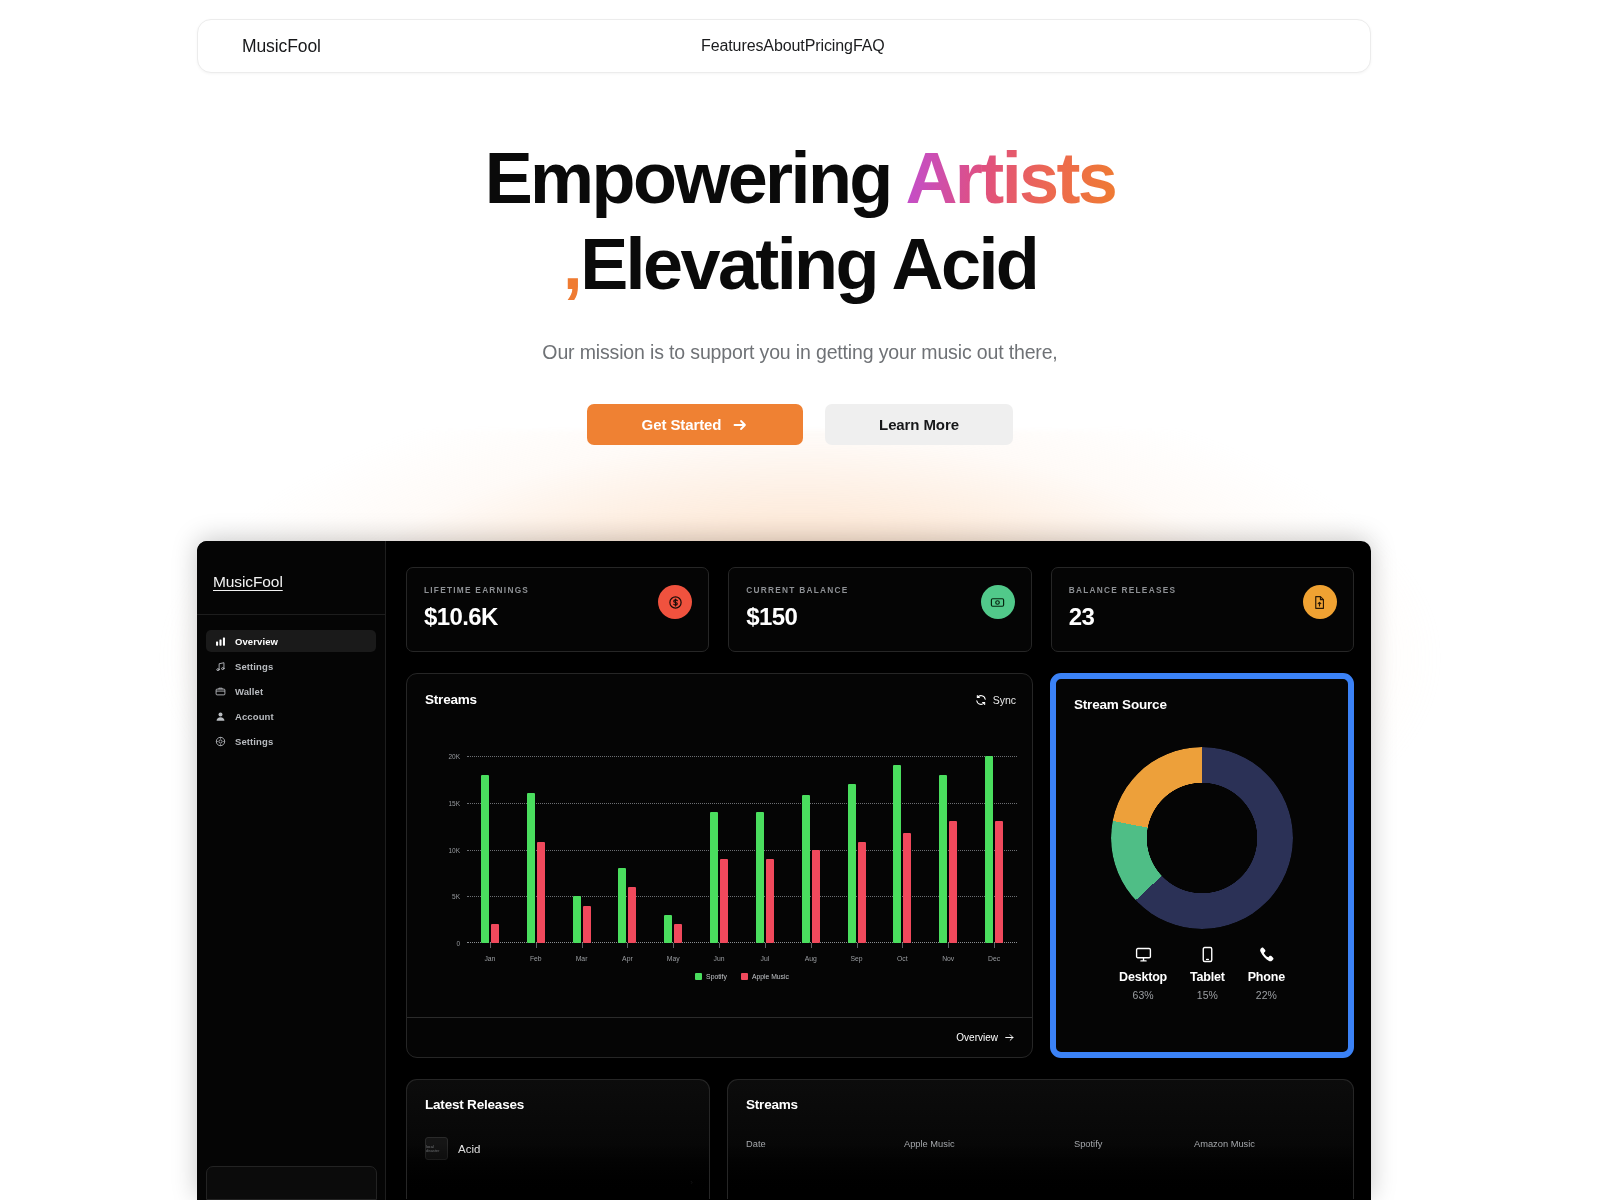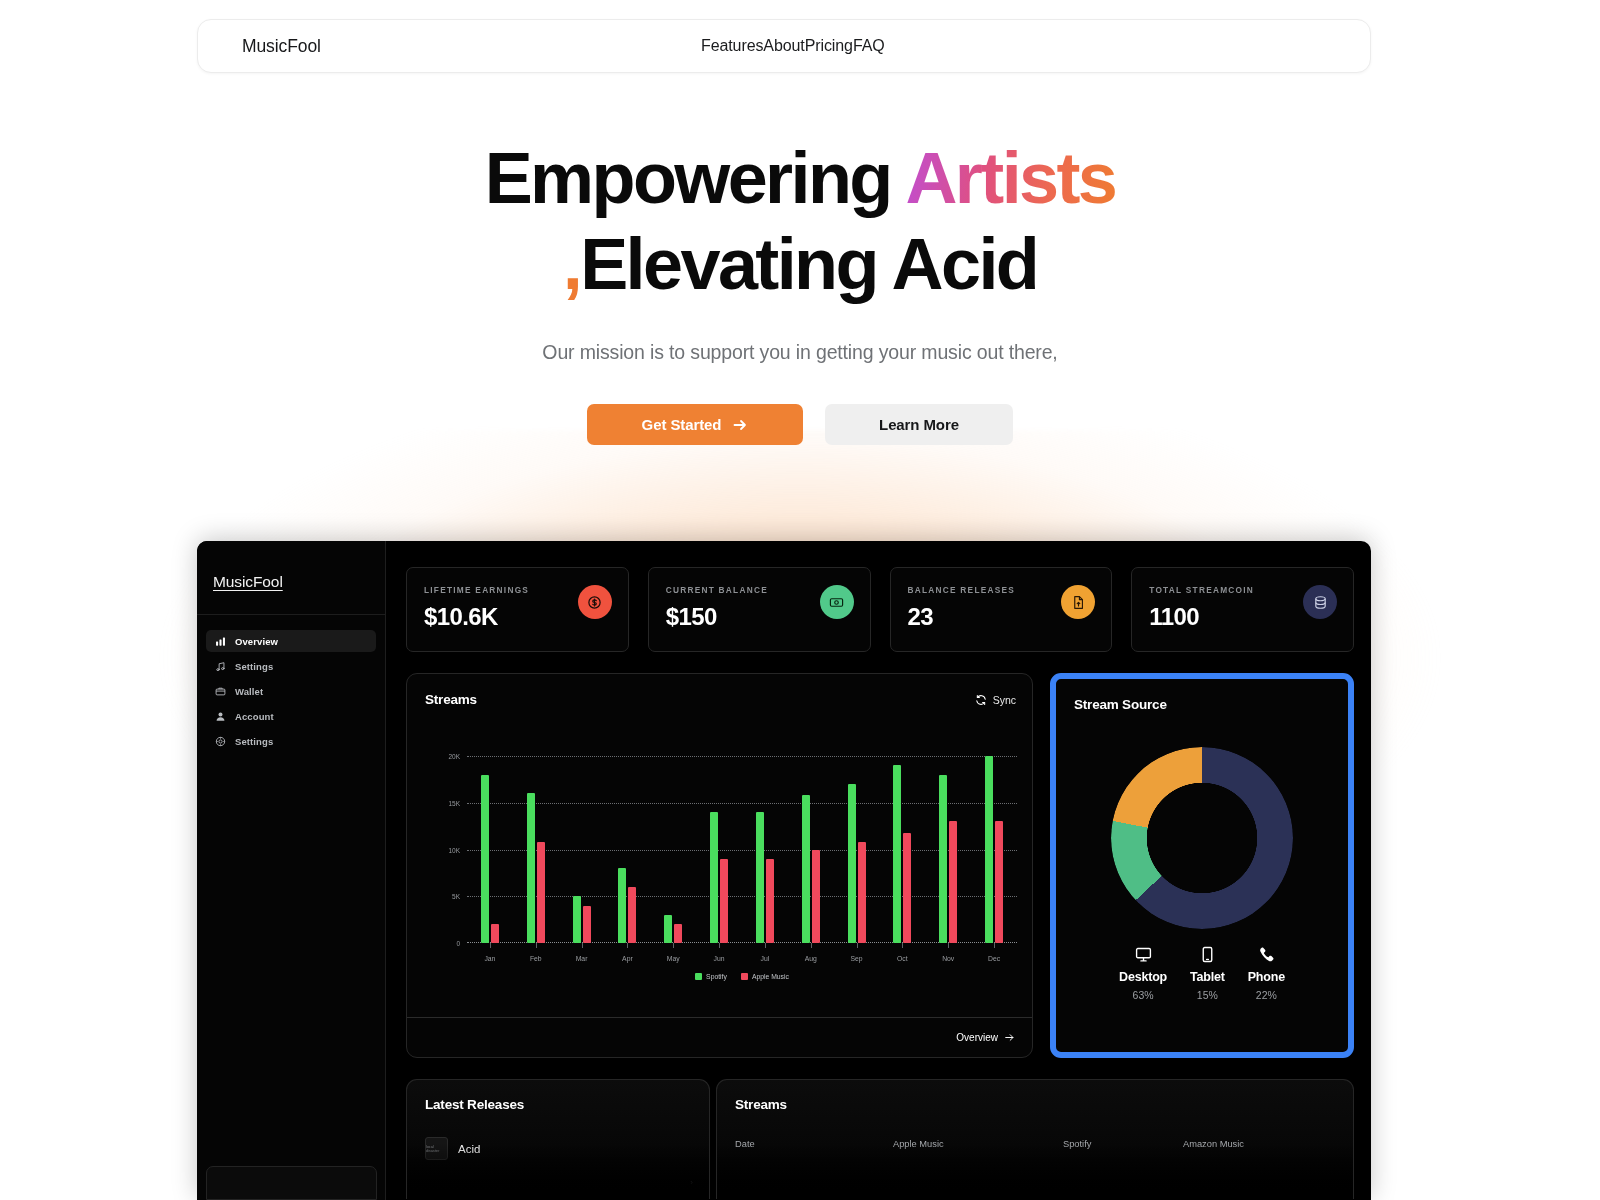--- a/index.html
+++ b/index.html
@@ -204,21 +204,21 @@
   .dev-row {
     position: absolute; left: 0; right: 0; top: 267px;
     display: flex; justify-content: center; gap: 23px;
   }
   .dev { display: flex; flex-direction: column; align-items: center; gap: 7px; }
   .dev .dic { width: 17px; height: 17px; display: block; }
   .dev .dnm { font-size: 12.5px; font-weight: 700; color: #ffffff; letter-spacing: -0.2px; }
   .dev .dpc { font-size: 10.5px; color: #9b9ea2; margin-top: -2px; }
 
   
-  .row3 { display: flex; gap: 6px; margin-top: 21px; }
+  .row3 { display: flex; gap: 17px; margin-top: 21px; }
   .card-latest {
     width: 304px; height: 120px;
     background: linear-gradient(180deg, #0c0c0c 0%, #070707 55%, #000000 100%);
     border: 1px solid #262626; border-bottom: none; border-radius: 11px 11px 0 0;
     padding: 17px 0 0 18px; position: relative; overflow: hidden;
   }
   .card-table {
     flex: 1; height: 120px;
     background: linear-gradient(180deg, #0c0c0c 0%, #070707 55%, #000000 100%);
     border: 1px solid #262626; border-bottom: none; border-radius: 11px 11px 0 0;
@@ -379,31 +379,20 @@
           <div class="val">23</div>
           <div class="bubble" style="background:#f0a232">
             <svg viewBox="0 0 16 16" fill="none" stroke="#2a1805" stroke-width="1.25" stroke-linejoin="round">
                 <path d="M4 1.8h5l3.2 3.2v9.2H4z"></path>
                 <path d="M9 1.8V5h3.2"></path>
                 <path d="M8 11.6V7.9M6.6 9.2L8 7.8l1.4 1.4" stroke-linecap="round"></path>
               </svg>
           </div>
         </div>
 
-        <div class="stat">
-          <div class="cap">TOTAL STREAMCOIN</div>
-          <div class="val">1100</div>
-          <div class="bubble" style="background:#2b2f55">
-            <svg viewBox="0 0 16 16" fill="none" stroke="#cdd1e6" stroke-width="1.25">
-                <ellipse cx="8" cy="4" rx="5" ry="2.1"></ellipse>
-                <path d="M3 4v8c0 1.2 2.2 2.1 5 2.1s5-.9 5-2.1V4"></path>
-                <path d="M3 8c0 1.2 2.2 2.1 5 2.1s5-.9 5-2.1"></path>
-              </svg>
-          </div>
-        </div>
 
       </div>
 
       <div class="row2">
 
         <div class="card-streams">
           <div class="streams-head">
             <div class="card-title">Streams</div>
             <div class="sync">
               <span>

